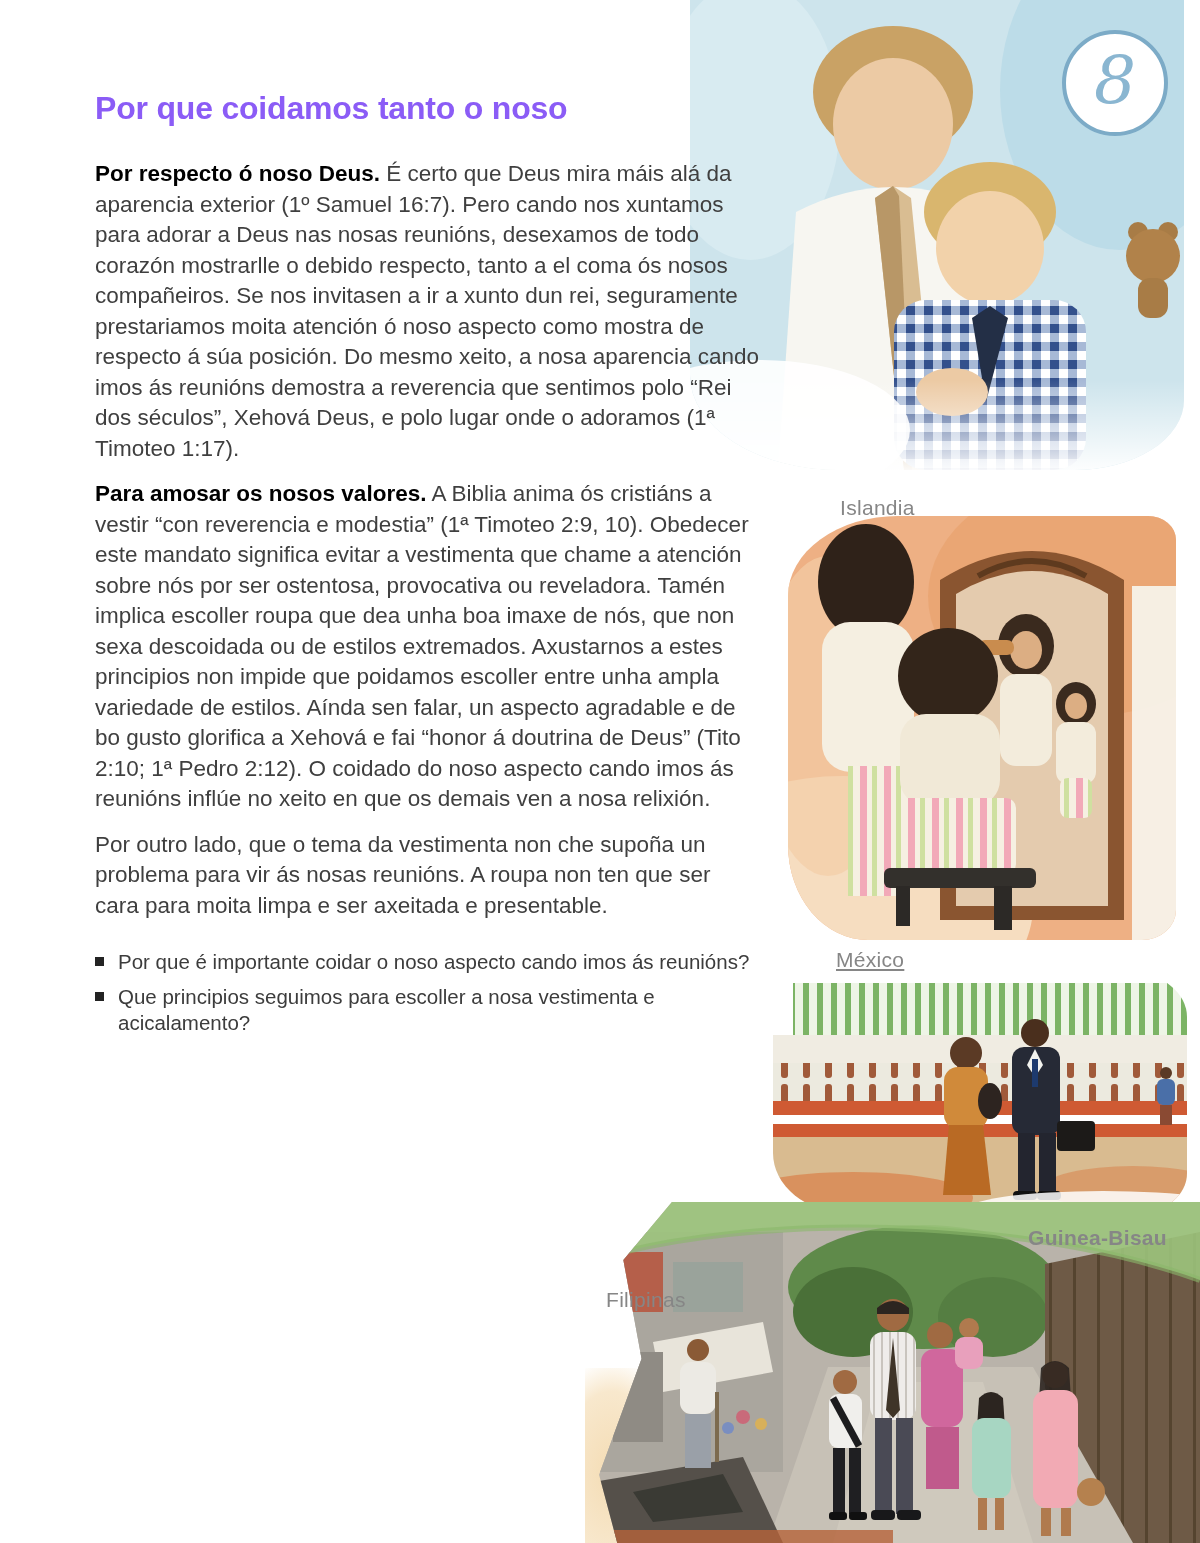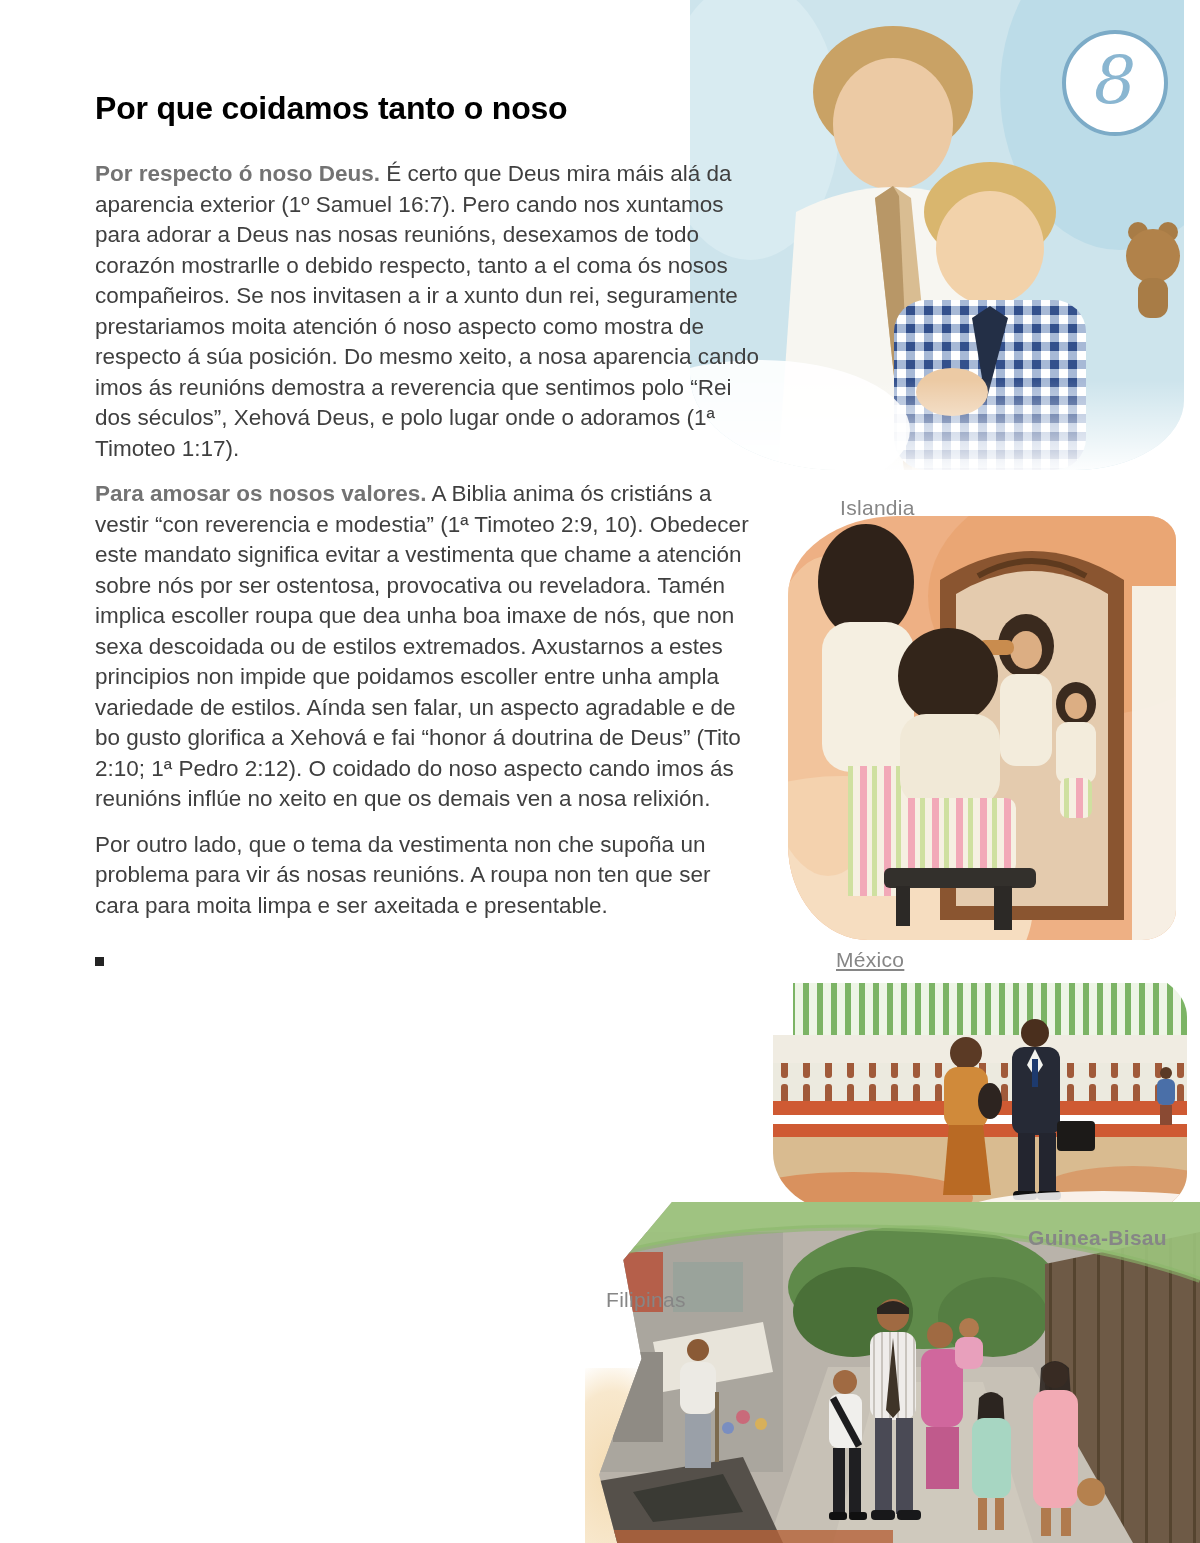--- a/index.html
+++ b/index.html
@@ -5,24 +5,24 @@
   html,body{margin:0;padding:0;background:#e9e9e9;}
   .page{
     position:relative;width:1200px;height:1543px;margin:0 auto;
     background:#ffffff;overflow:hidden;
     font-family:"Liberation Sans",sans-serif;color:#3f3f3f;
   }
   
   .text-col{position:absolute;left:95px;top:88px;width:665px;}
   h1.title{
     margin:0 0 30px 0;font-size:32px;line-height:41px;font-weight:bold;
-    color:#000000;letter-spacing:-.2px;
+    color:#8b5cf6;letter-spacing:-.2px;
   }
   p.body{margin:0 0 15px 0;font-size:22.5px;line-height:30.5px;color:#3f3f3f;}
-  p.body strong{color:#737373;}
+  p.body strong{color:#000000;}
   .questions{margin-top:28px;}
   .question{
     position:relative;padding-left:23px;margin-bottom:9px;
     font-size:20.5px;line-height:26px;color:#3c3c3c;max-width:650px;
   }
   .bullet-square{
     position:absolute;left:0;top:8px;width:9px;height:9px;background:#232323;
   }
   
   .caption{
@@ -311,17 +311,22 @@
       <span>A Biblia anima ós cristiáns a vestir “con reverencia e modestia” (1ª Timoteo 2:9, 10). Obedecer este mandato significa evitar a vestimenta que chame a atención sobre nós por ser ostentosa, provocativa ou reveladora. Tamén implica escoller roupa que dea unha boa imaxe de nós, que non sexa descoidada ou de estilos extremados. Axustarnos a estes principios non impide que poidamos escoller entre unha ampla variedade de estilos. Aínda sen falar, un aspecto agradable e de bo gusto glorifica a Xehová e fai “honor á doutrina de Deus” (Tito 2:10; 1ª Pedro 2:12). O coidado do noso aspecto cando imos ás reunións inflúe no xeito en que os demais ven a nosa relixión.</span>
     </p>
 
     <p class="body">
       <span>Por outro lado, que o tema da vestimenta non che supoña un problema para vir ás nosas reunións. A roupa non ten que ser cara para moita limpa e ser axeitada e presentable.</span>
     </p>
 
     <div class="questions">
       <div class="question">
         <span class="bullet-square"></span>
+        <span>Por que é importante coidar o noso aspecto cando imos ás reunións?</span>
+      </div>
+      <div class="question">
+        <span class="bullet-square"></span>
+        <span>Que principios seguimos para escoller a nosa vestimenta e acicalamento?</span>
       </div>
     </div>
   </div>
 
 </div>
 
 </body></html>

